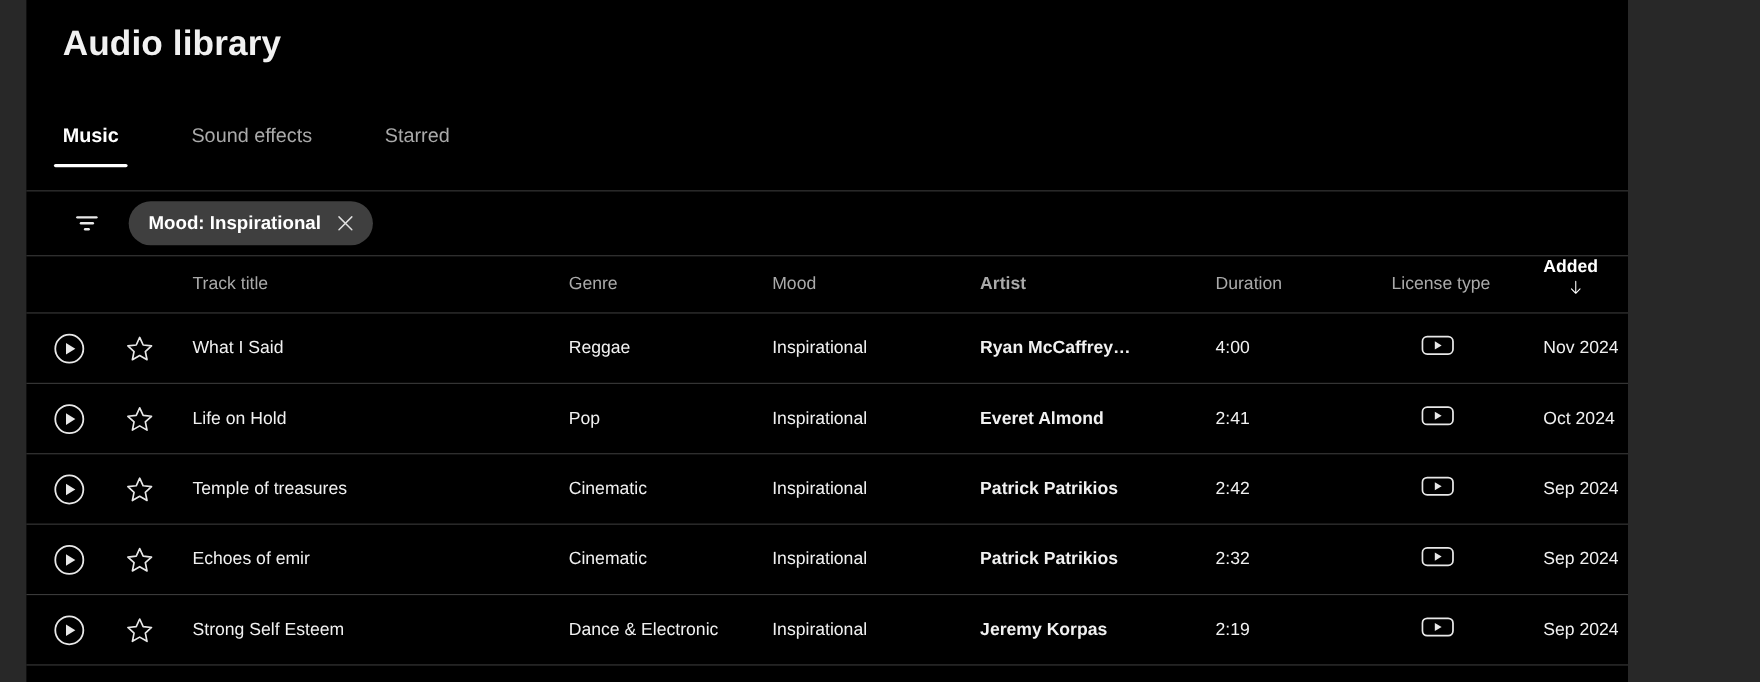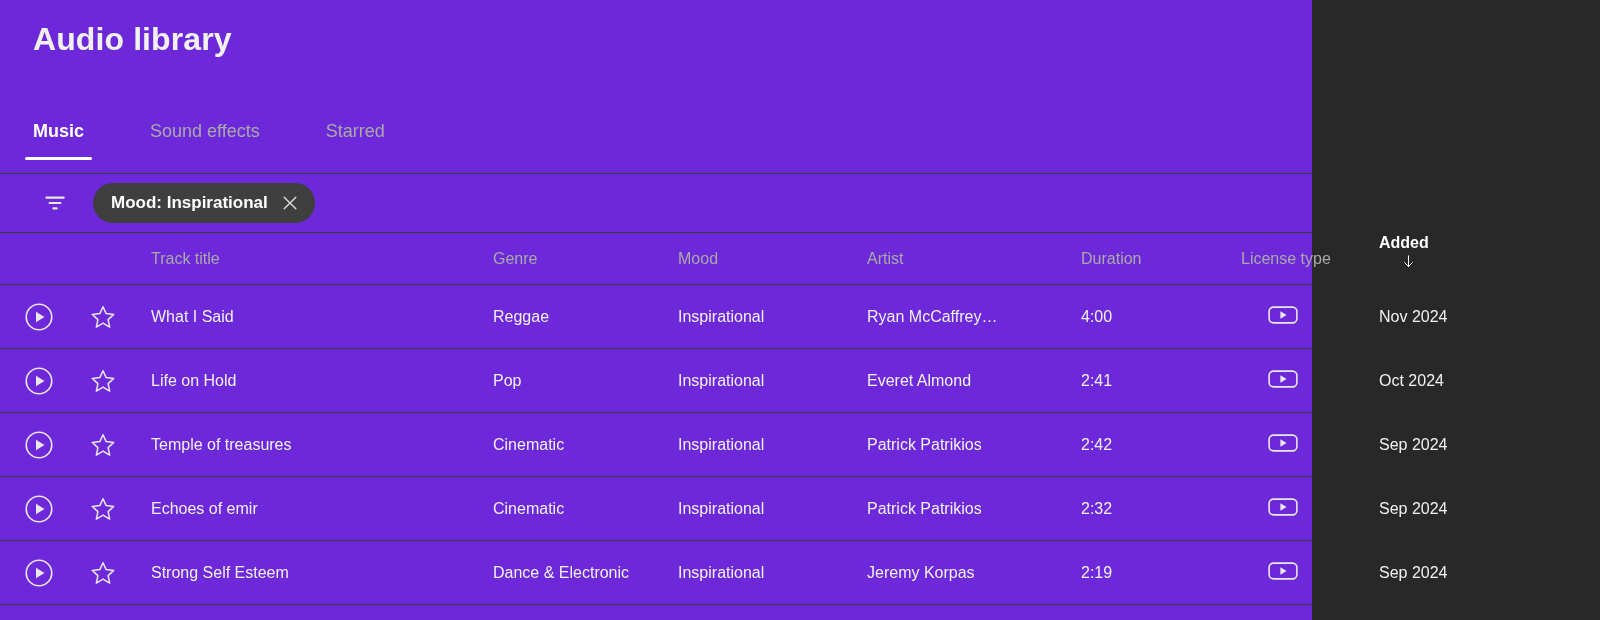--- a/index.html
+++ b/index.html
@@ -3,39 +3,39 @@
 <meta charset="utf-8">
 <style>
   * { box-sizing: border-box; margin: 0; padding: 0; }
   html, body {
     width: 1600px;
     height: 620px;
     background: #282828;
     font-family: "Liberation Sans", sans-serif;
     overflow: hidden;
   }
-  .page { position: relative; width: 1312px; height: 620px; background: #6d28d9; }
+  .page { position: relative; width: 1456px; height: 620px; background: #000000; margin-left: 24px; }
 
   
   .page-title {
     position: absolute;
     left: 33px; top: 18px;
     font-size: 32px;
     font-weight: 700;
     color: #f1f1f1;
     letter-spacing: 0.1px;
     line-height: 42px;
   }
 
   
   .tabs {
     position: absolute;
     left: 33px; top: 112px;
     display: flex;
-    align-items: flex-end;
+    align-items: flex-start;
     height: 48px;
   }
   .tab {
     position: relative;
     font-size: 18px;
     font-weight: 500;
     color: #aaaaaa;
     padding: 0 0 18px 0;
     margin-right: 66px;
     cursor: pointer;
@@ -157,21 +157,21 @@
     cursor: pointer;
   }
   .icon-btn svg { display: block; }
 
   
   .c-play    { left: 24px;  }
   .c-star    { left: 89px;  }
   .c-title   { left: 151px; }
   .c-genre   { left: 493px; }
   .c-mood    { left: 678px; }
-  .c-artist  { left: 867px; }
+  .c-artist  { left: 867px; font-weight: bold; }
   .c-dur     { left: 1081px; }
   .c-lic     { left: 1241px; }
   .c-added   { left: 1379px; }
   .c-lic.cell { left: 1268px; }
 
   .bottom-divider {
     position: absolute;
     left: 0; right: 0; top: 604px;
     height: 1px;
     background: #3a3a3a;

